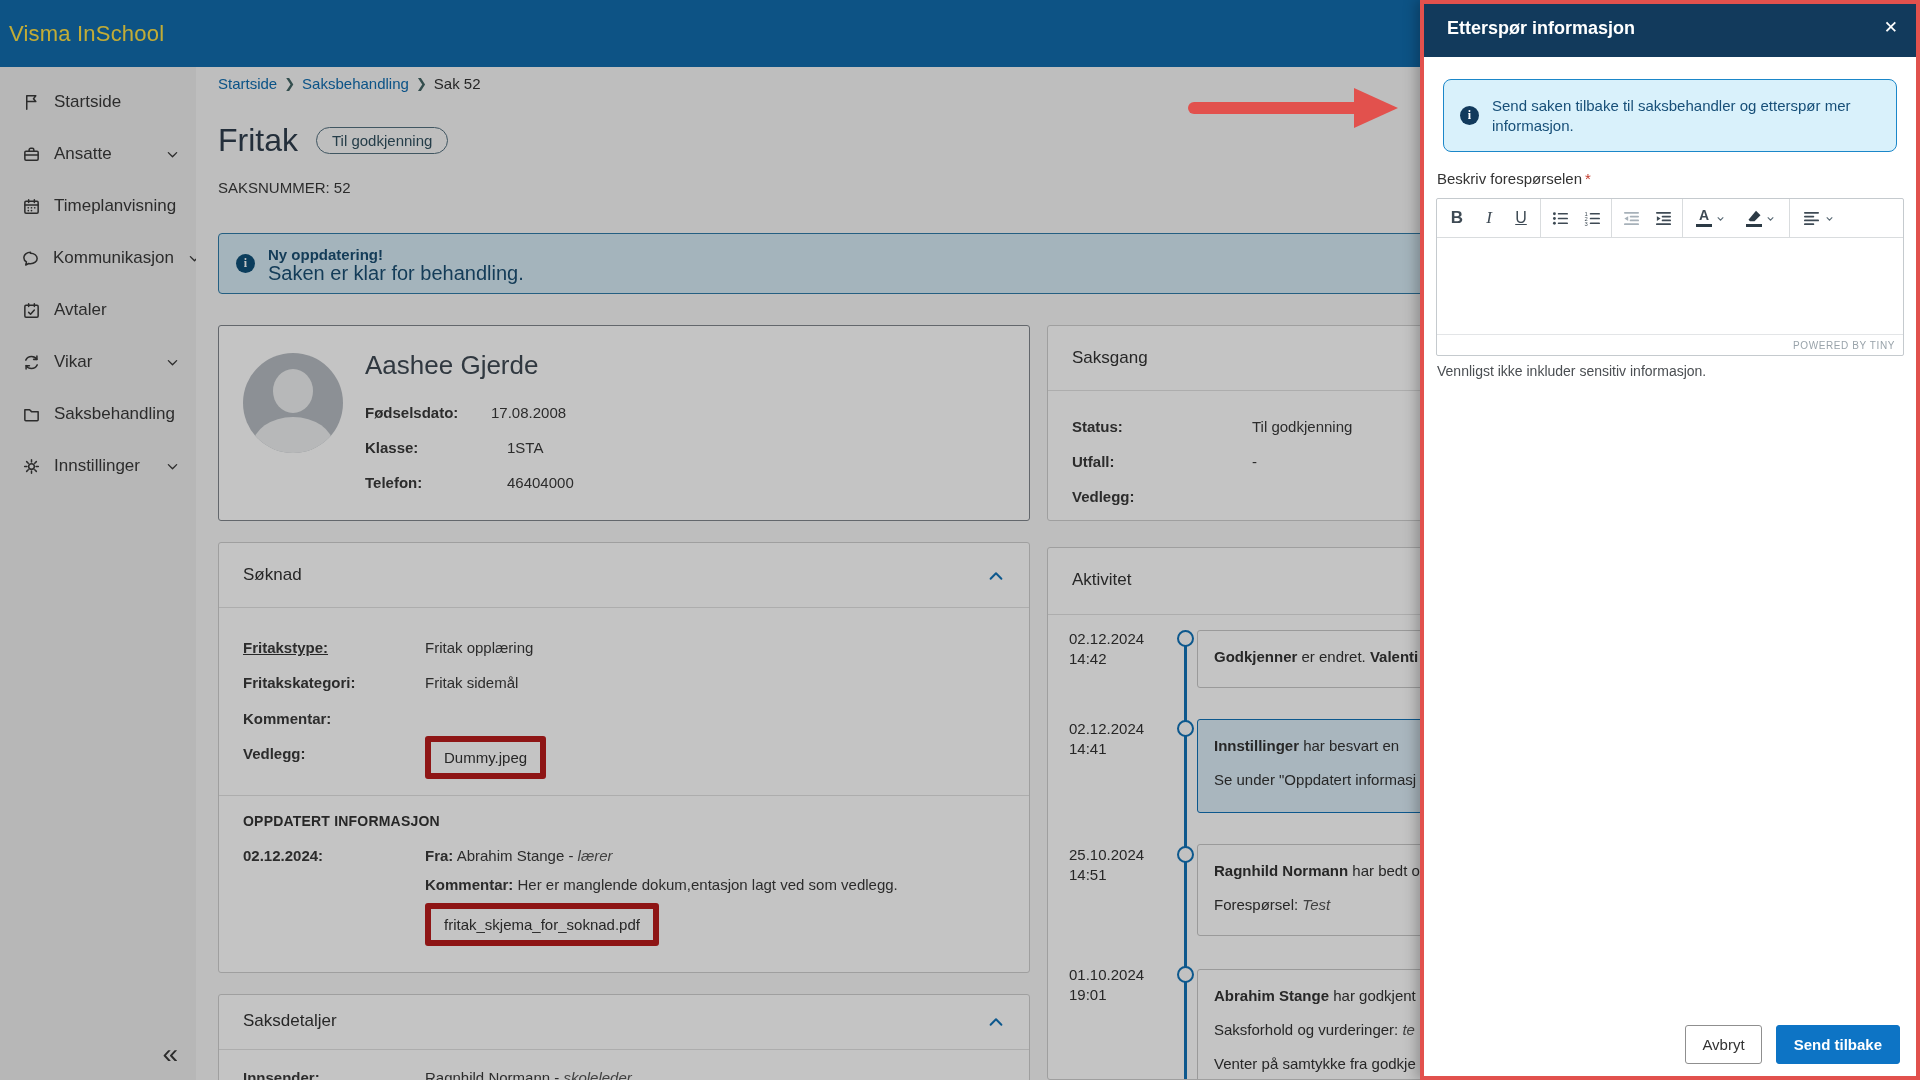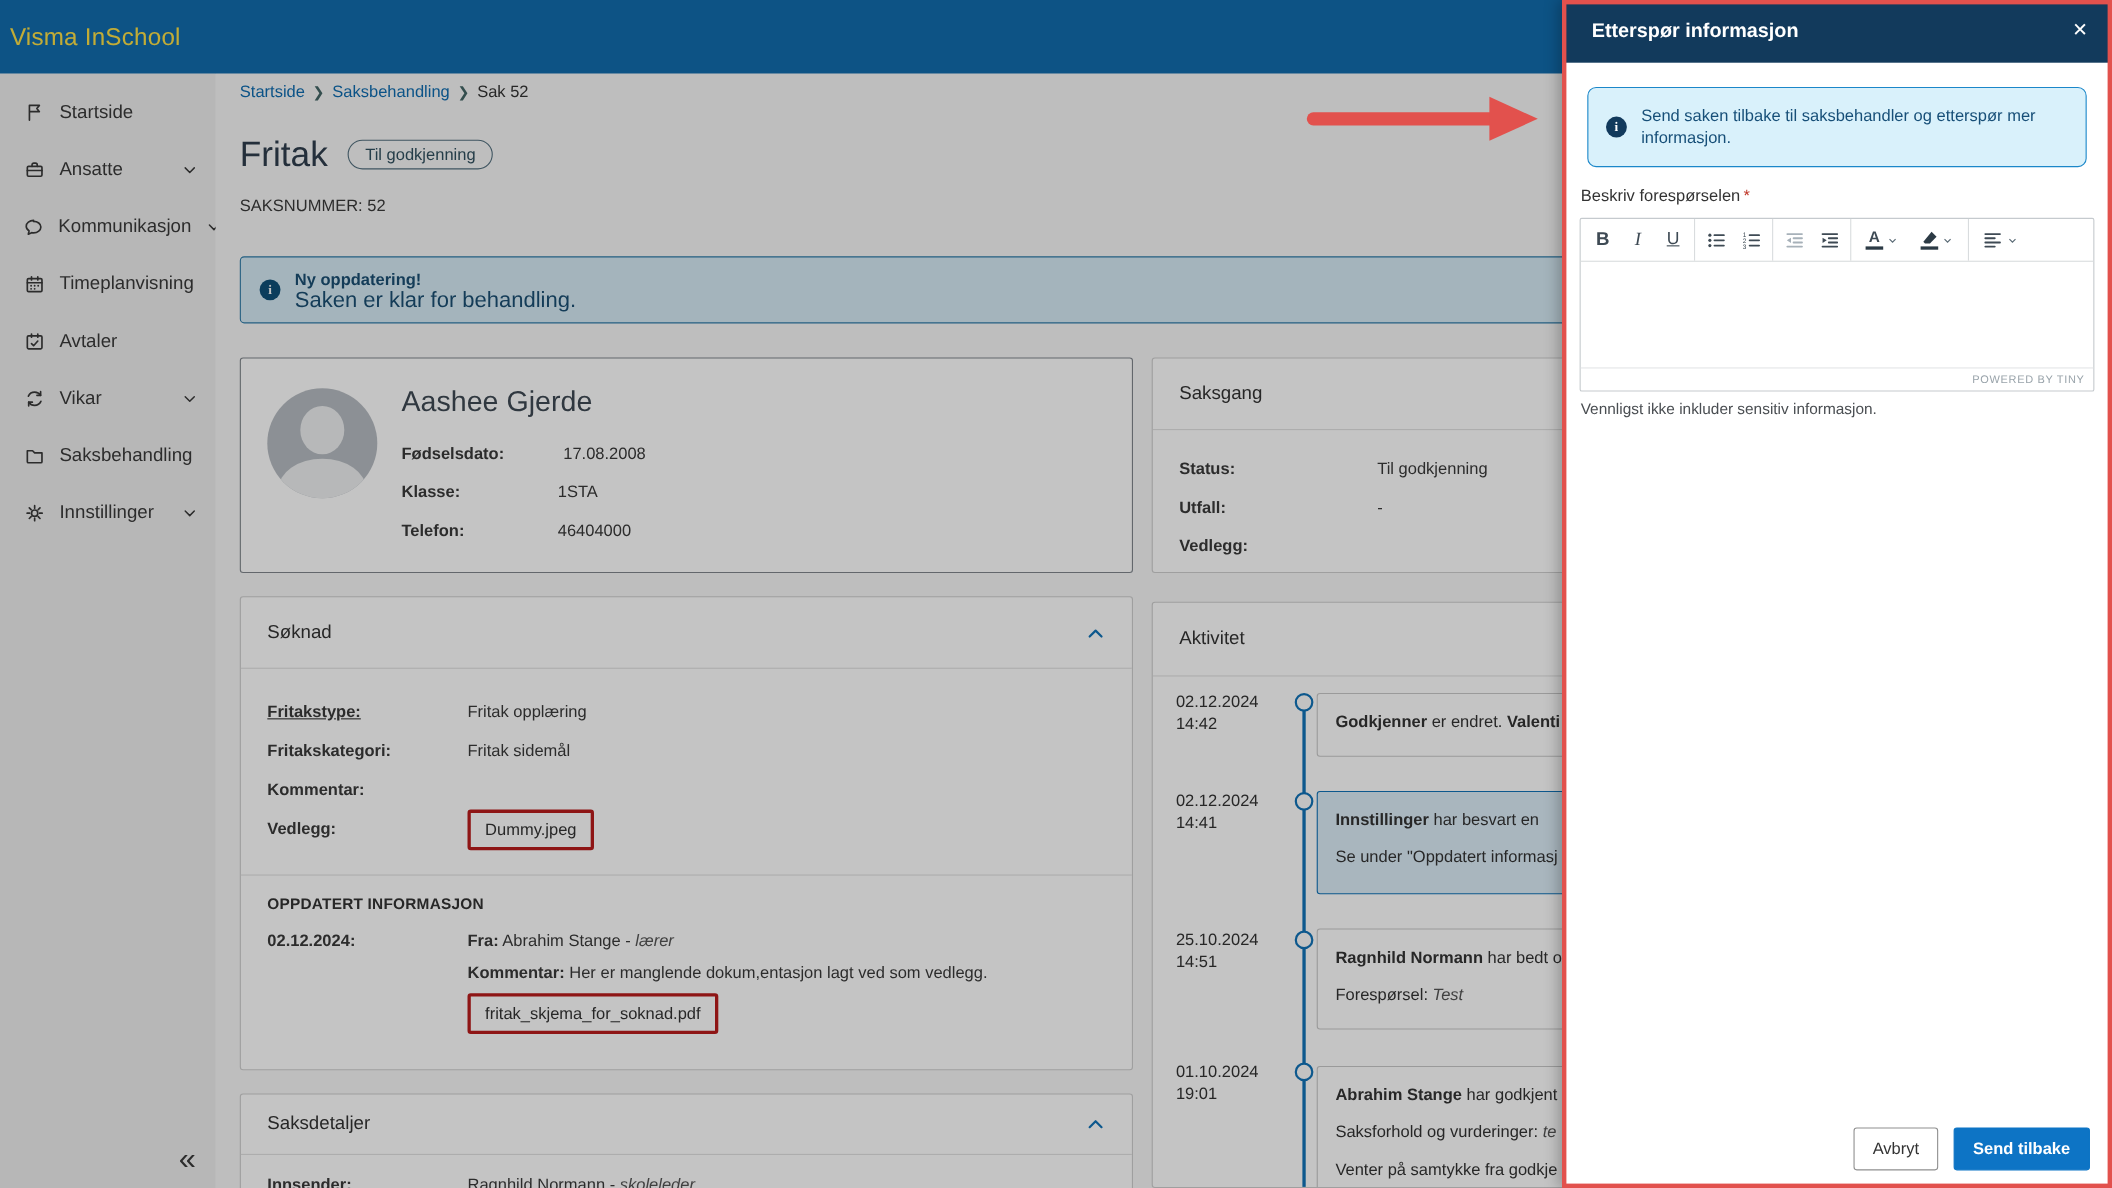--- a/index.html
+++ b/index.html
@@ -43,21 +43,21 @@
   .banner .b-title{font-weight:700;color:#1b4f73;font-size:15px;line-height:19px;}
   .banner .b-text{color:#1b4f73;font-size:20px;line-height:19px;}
   
   .card{position:absolute;background:#fff;border:1px solid #cfcfcf;border-radius:3px;}
   .card .card-h{position:absolute;left:24px;top:22px;font-size:17px;color:#333;}
   .card .card-div{position:absolute;left:0;right:0;height:1px;background:#e2e2e2;}
   .chev-up{position:absolute;right:24px;top:24px;cursor:pointer;display:flex;}
   .frow{position:absolute;font-size:15px;}
   .flabel{font-weight:700;color:#3a3a3a;}
   .fval{color:#3a3a3a;}
-  .chip{display:inline-block;background:#fff;border:3px solid #b91c1c;border-radius:3px;padding:7px 13px;font-size:15px;color:#333;cursor:pointer;}
+  .chip{display:inline-block;background:#fff;border:6px solid #b91c1c;border-radius:3px;padding:7px 13px;font-size:15px;color:#333;cursor:pointer;}
   
   .student-card{left:22px;top:258px;width:812px;height:196px;border-color:#81878d;}
   .avatar{position:absolute;left:24px;top:27px;width:100px;height:100px;border-radius:50%;background:#b7bcc2;overflow:hidden;}
   .avatar .head{position:absolute;left:30px;top:16px;width:40px;height:44px;border-radius:50%;background:#eef0f1;}
   .avatar .body{position:absolute;left:10px;top:64px;width:80px;height:56px;border-radius:50%;background:#eef0f1;}
   .student-name{position:absolute;left:146px;top:24px;font-size:26px;font-weight:400;color:#3f4a54;}
   
   .saksgang-card{left:851px;top:258px;width:640px;height:196px;}
   
   .soknad-card{left:22px;top:475px;width:812px;height:431px;}
@@ -137,49 +137,49 @@
         <span>Ansatte</span>
         <span class="chev">
           <svg width="15" height="15" viewBox="0 0 20 20">
             <path d="M4.5 7.5l5.5 5.5 5.5-5.5" fill="none" stroke="#3a3a3a" stroke-width="1.8" stroke-linecap="round" stroke-linejoin="round"></path>
           </svg>
         </span>
       </div>
       <div class="side-item">
         <span class="ic">
           <svg width="19" height="19" viewBox="0 0 20 20">
-            <path fill="none" stroke="#3a3a3a" stroke-width="1.6" stroke-linecap="round" stroke-linejoin="round" d="M10 3.5c-3.9 0-7 2.5-7 5.6 0 1.8 1 3.4 2.7 4.4L5 16.8l3.2-1.5c.6.1 1.2.2 1.8.2 3.9 0 7-2.5 7-5.6s-3.1-5.4-7-5.4z"></path>
-          </svg>
-        </span>
-        <span>Kommunikasjon</span>
-        <span class="chev">
-          <svg width="15" height="15" viewBox="0 0 20 20">
-            <path d="M4.5 7.5l5.5 5.5 5.5-5.5" fill="none" stroke="#3a3a3a" stroke-width="1.8" stroke-linecap="round" stroke-linejoin="round"></path>
-          </svg>
-        </span>
-      </div>
-      <div class="side-item">
-        <span class="ic">
-          <svg width="19" height="19" viewBox="0 0 20 20">
             <rect x="3" y="4.5" width="14" height="12.5" rx="1.2" fill="none" stroke="#3a3a3a" stroke-width="1.6" stroke-linecap="round" stroke-linejoin="round"></rect>
             <path fill="none" stroke="#3a3a3a" stroke-width="1.6" stroke-linecap="round" stroke-linejoin="round" d="M3 8.5h14M7 2.8v3M13 2.8v3"></path>
             <g fill="#3a3a3a">
               <circle cx="6.6" cy="11.3" r=".9"></circle>
               <circle cx="10" cy="11.3" r=".9"></circle>
               <circle cx="13.4" cy="11.3" r=".9"></circle>
               <circle cx="6.6" cy="14.3" r=".9"></circle>
               <circle cx="10" cy="14.3" r=".9"></circle>
             </g>
           </svg>
         </span>
         <span>Timeplanvisning</span>
       </div>
       <div class="side-item">
         <span class="ic">
           <svg width="19" height="19" viewBox="0 0 20 20">
+            <path fill="none" stroke="#3a3a3a" stroke-width="1.6" stroke-linecap="round" stroke-linejoin="round" d="M10 3.5c-3.9 0-7 2.5-7 5.6 0 1.8 1 3.4 2.7 4.4L5 16.8l3.2-1.5c.6.1 1.2.2 1.8.2 3.9 0 7-2.5 7-5.6s-3.1-5.4-7-5.4z"></path>
+          </svg>
+        </span>
+        <span>Kommunikasjon</span>
+        <span class="chev">
+          <svg width="15" height="15" viewBox="0 0 20 20">
+            <path d="M4.5 7.5l5.5 5.5 5.5-5.5" fill="none" stroke="#3a3a3a" stroke-width="1.8" stroke-linecap="round" stroke-linejoin="round"></path>
+          </svg>
+        </span>
+      </div>
+      <div class="side-item">
+        <span class="ic">
+          <svg width="19" height="19" viewBox="0 0 20 20">
             <rect x="3" y="4.5" width="14" height="12.5" rx="1.2" fill="none" stroke="#3a3a3a" stroke-width="1.6" stroke-linecap="round" stroke-linejoin="round"></rect>
             <path fill="none" stroke="#3a3a3a" stroke-width="1.6" stroke-linecap="round" stroke-linejoin="round" d="M7 2.8v3M13 2.8v3M7 12l2 2 4-4.5"></path>
           </svg>
         </span>
         <span>Avtaler</span>
       </div>
       <div class="side-item">
         <span class="ic">
           <svg width="19" height="19" viewBox="0 0 20 20">
             <path fill="none" stroke="#3a3a3a" stroke-width="1.6" stroke-linecap="round" stroke-linejoin="round" d="M4 7.5C5.1 5.1 7.4 3.7 10 3.7c2.4 0 4.5 1.2 5.7 3M16 12.5c-1.1 2.4-3.4 3.8-6 3.8-2.4 0-4.5-1.2-5.7-3"></path>
@@ -243,21 +243,21 @@
     </span>
   </div>
 
   <div class="card student-card">
     <div class="avatar">
         <div class="head"></div>
         <div class="body"></div>
       </div>
     <div class="student-name">Aashee Gjerde</div>
     <div class="frow" style="left:146px;top:78px;"><span class="flabel">Fødselsdato:</span></div>
-    <div class="frow fval" style="left:293px;top:78px;">17.08.2008</div>
+    <div class="frow fval" style="left:272px;top:78px;">17.08.2008</div>
     <div class="frow" style="left:146px;top:113px;"><span class="flabel">Klasse:</span></div>
     <div class="frow fval" style="left:288px;top:113px;">1STA</div>
     <div class="frow" style="left:146px;top:148px;"><span class="flabel">Telefon:</span></div>
     <div class="frow fval" style="left:288px;top:148px;">46404000</div>
   </div>
 
   <div class="card saksgang-card">
     <div class="card-h">Saksgang</div>
     <div class="card-div" style="top:64px;"></div>
     <div class="frow" style="left:24px;top:92px;"><span class="flabel">Status:</span></div>

